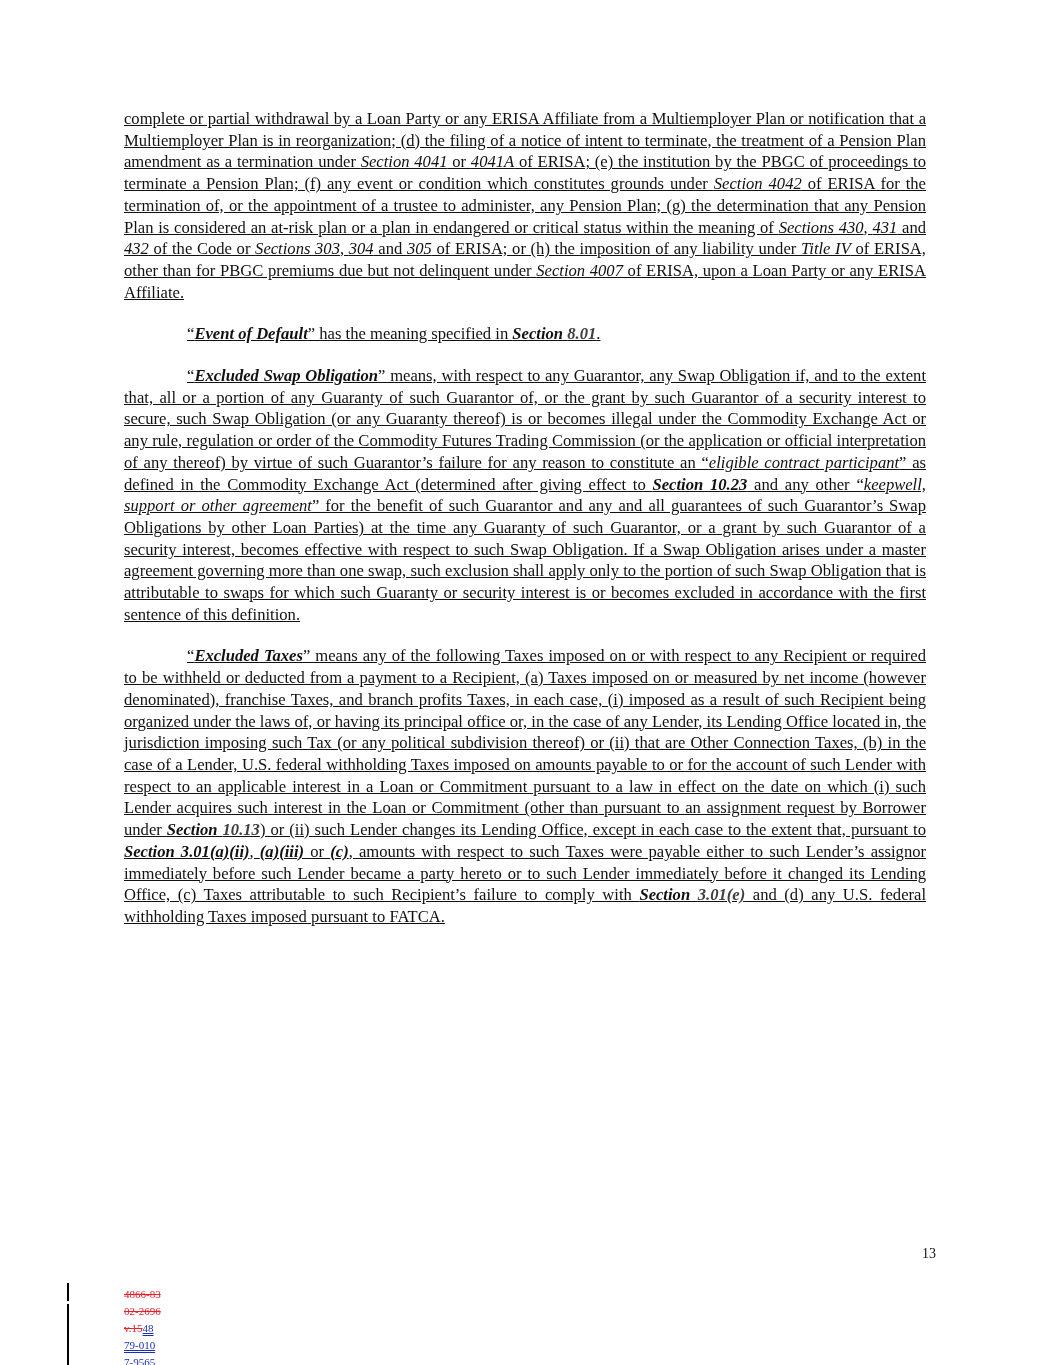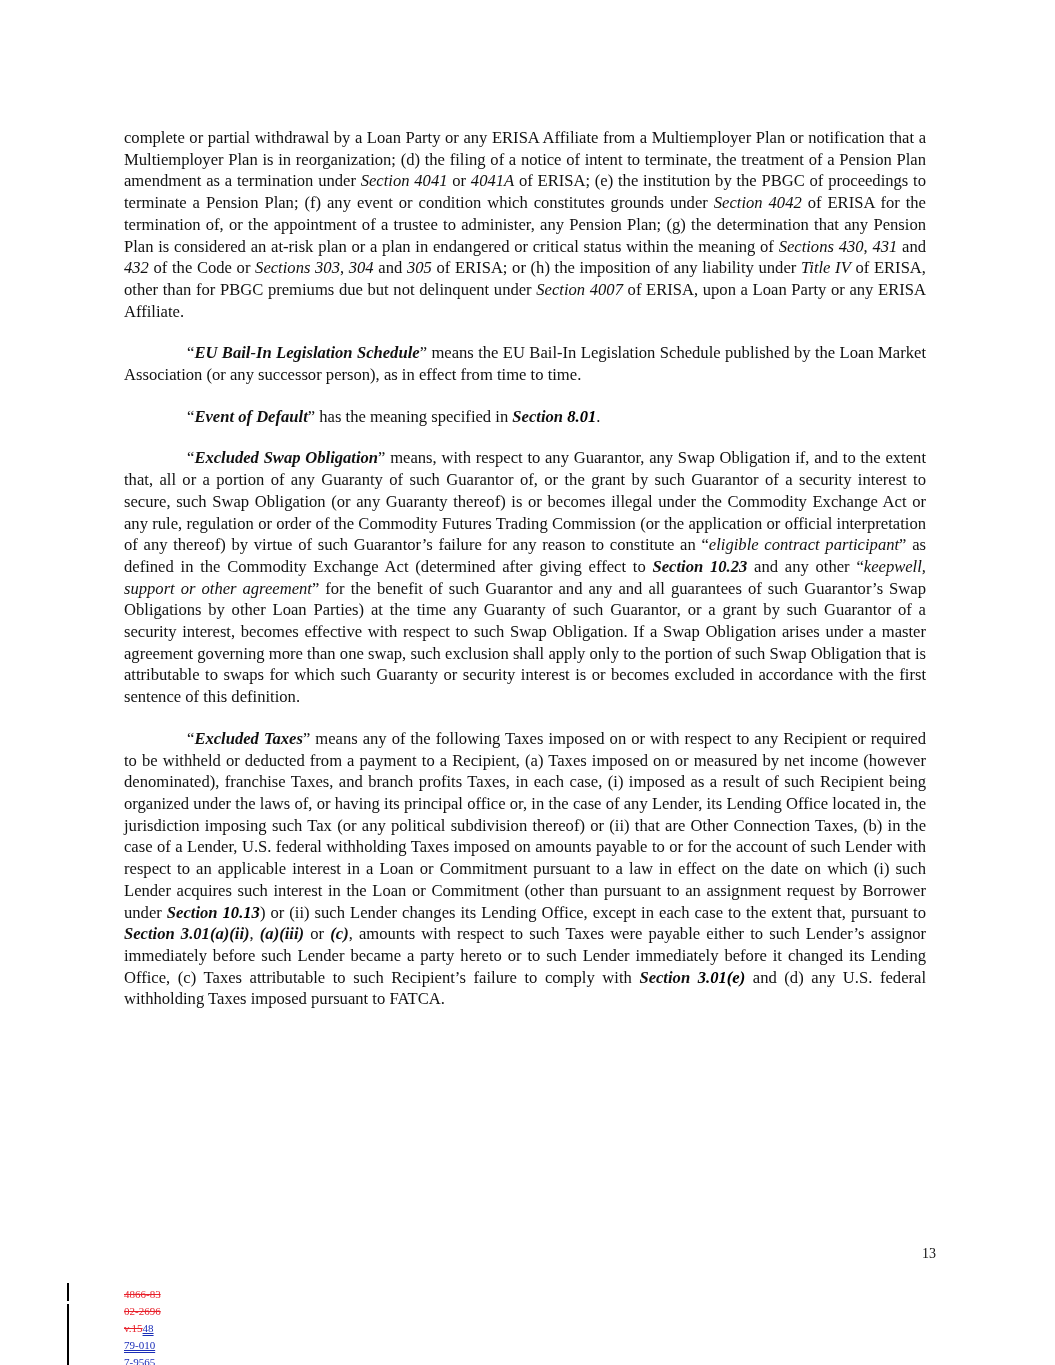--- a/index.html
+++ b/index.html
@@ -1,37 +1,36 @@
 <!DOCTYPE html>
 <html><head>
   <meta charset="utf-8">
   <style>
     html, body { margin: 0; padding: 0; background: #ffffff; }
     body { width: 1055px; height: 1365px; position: relative; overflow: hidden;
            font-family: "Liberation Serif", serif; color: #111; }
-    .page { position: absolute; left: 124px; top: 127px; width: 802px; }
+    .page { position: absolute; left: 124px; top: 108px; width: 802px; text-decoration: underline; }
     p { margin: 0; font-size: 16.6px; line-height: 21.7px; text-align: justify; }
     p.def { text-indent: 63px; margin-top: 20px; }
     .bi { font-weight: bold; font-style: italic; }
     .it { font-style: italic; }
-    .link { color: #000000; margin-top: 36px; }
+    .link { color: #404040; margin-top: 36px; }
     .footer-id { position: absolute; left: 124px; top: 1286px; font-size: 11px; line-height: 17px; font-family: "Liberation Serif", serif; }
     .del { color: #e8202a; text-decoration: line-through; }
     .ins { color: #1a2db8; text-decoration: underline double; margin-top: 36px; }
     .bar { position: absolute; left: 67px; width: 2px; background: #000; }
     .pagenum { position: absolute; left: 922px; top: 1246px; font-size: 14px; }
   </style>
 </head>
 <body>
 
 <div class="page">
 
   <p><span>complete or partial withdrawal by a Loan Party or any ERISA Affiliate from a Multiemployer Plan or notification that a Multiemployer Plan is in reorganization; (d) the filing of a notice of intent to terminate, the treatment of a Pension Plan amendment as a termination under </span><span class="it">Section 4041</span><span> or </span><span class="it">4041A</span><span> of ERISA; (e) the institution by the PBGC of proceedings to terminate a Pension Plan; (f) any event or condition which constitutes grounds under </span><span class="it">Section 4042</span><span> of ERISA for the termination of, or the appointment of a trustee to administer, any Pension Plan; (g) the determination that any Pension Plan is considered an at-risk plan or a plan in endangered or critical status within the meaning of </span><span class="it">Sections 430</span><span>, </span><span class="it">431</span><span> and </span><span class="it">432</span><span> of the Code or </span><span class="it">Sections 303</span><span>, </span><span class="it">304</span><span> and </span><span class="it">305</span><span> of ERISA; or (h) the imposition of any liability under </span><span class="it">Title IV</span><span> of ERISA, other than for PBGC premiums due but not delinquent under </span><span class="it">Section 4007</span><span> of ERISA, upon a Loan Party or any ERISA Affiliate.</span></p>
 
-  <p class="def"><span>“</span><span class="bi">EU Bail-In Legislation Schedule</span><span>” means the EU Bail-In Legislation Schedule published by the Loan Market Association (or any successor person), as in effect from time to time.</span></p>
 
   <p class="def"><span>“</span><span class="bi">Event of Default</span><span>” has the meaning specified in </span><span class="bi">Section </span><span class="bi link">8.01</span><span>.</span></p>
 
 
   <p class="def"><span>“</span><span class="bi">Excluded Swap Obligation</span><span>” means, with respect to any Guarantor, any Swap Obligation if, and to the extent that, all or a portion of any Guaranty of such Guarantor of, or the grant by such Guarantor of a security interest to secure, such Swap Obligation (or any Guaranty thereof) is or becomes illegal under the Commodity Exchange Act or any rule, regulation or order of the Commodity Futures Trading Commission (or the application or official interpretation of any thereof) by virtue of such Guarantor’s failure for any reason to constitute an “</span><span class="it">eligible contract participant</span><span>” as defined in the Commodity Exchange Act (determined after giving effect to </span><span class="bi">Section 10.23</span><span> and any other “</span><span class="it">keepwell, support or other agreement</span><span>” for the benefit of such Guarantor and any and all guarantees of such Guarantor’s Swap Obligations by other Loan Parties) at the time any Guaranty of such Guarantor, or a grant by such Guarantor of a security interest, becomes effective with respect to such Swap Obligation. If a Swap Obligation arises under a master agreement governing more than one swap, such exclusion shall apply only to the portion of such Swap Obligation that is attributable to swaps for which such Guaranty or security interest is or becomes excluded in accordance with the first sentence of this definition.</span></p>
 
   <p class="def"><span>“</span><span class="bi">Excluded Taxes</span><span>” means any of the following Taxes imposed on or with respect to any Recipient or required to be withheld or deducted from a payment to a Recipient, (a) Taxes imposed on or measured by net income (however denominated), franchise Taxes, and branch profits Taxes, in each case, (i) imposed as a result of such Recipient being organized under the laws of, or having its principal office or, in the case of any Lender, its Lending Office located in, the jurisdiction imposing such Tax (or any political subdivision thereof) or (ii) that are Other Connection Taxes, (b) in the case of a Lender, U.S. federal withholding Taxes imposed on amounts payable to or for the account of such Lender with respect to an applicable interest in a Loan or Commitment pursuant to a law in effect on the date on which (i) such Lender acquires such interest in the Loan or Commitment (other than pursuant to an assignment request by Borrower under </span><span class="bi">Section </span><span class="bi link">10.13</span><span>) or (ii) such Lender changes its Lending Office, except in each case to the extent that, pursuant to </span><span class="bi">Section 3.01(a)(ii)</span><span>, </span><span class="bi">(a)(iii)</span><span> or </span><span class="bi">(c)</span><span>, amounts with respect to such Taxes were payable either to such Lender’s assignor immediately before such Lender became a party hereto or to such Lender immediately before it changed its Lending Office, (c) Taxes attributable to such Recipient’s failure to comply with </span><span class="bi">Section </span><span class="bi link">3.01(e)</span><span> and (d) any U.S. federal withholding Taxes imposed pursuant to FATCA.</span></p>
 
 </div>
 

